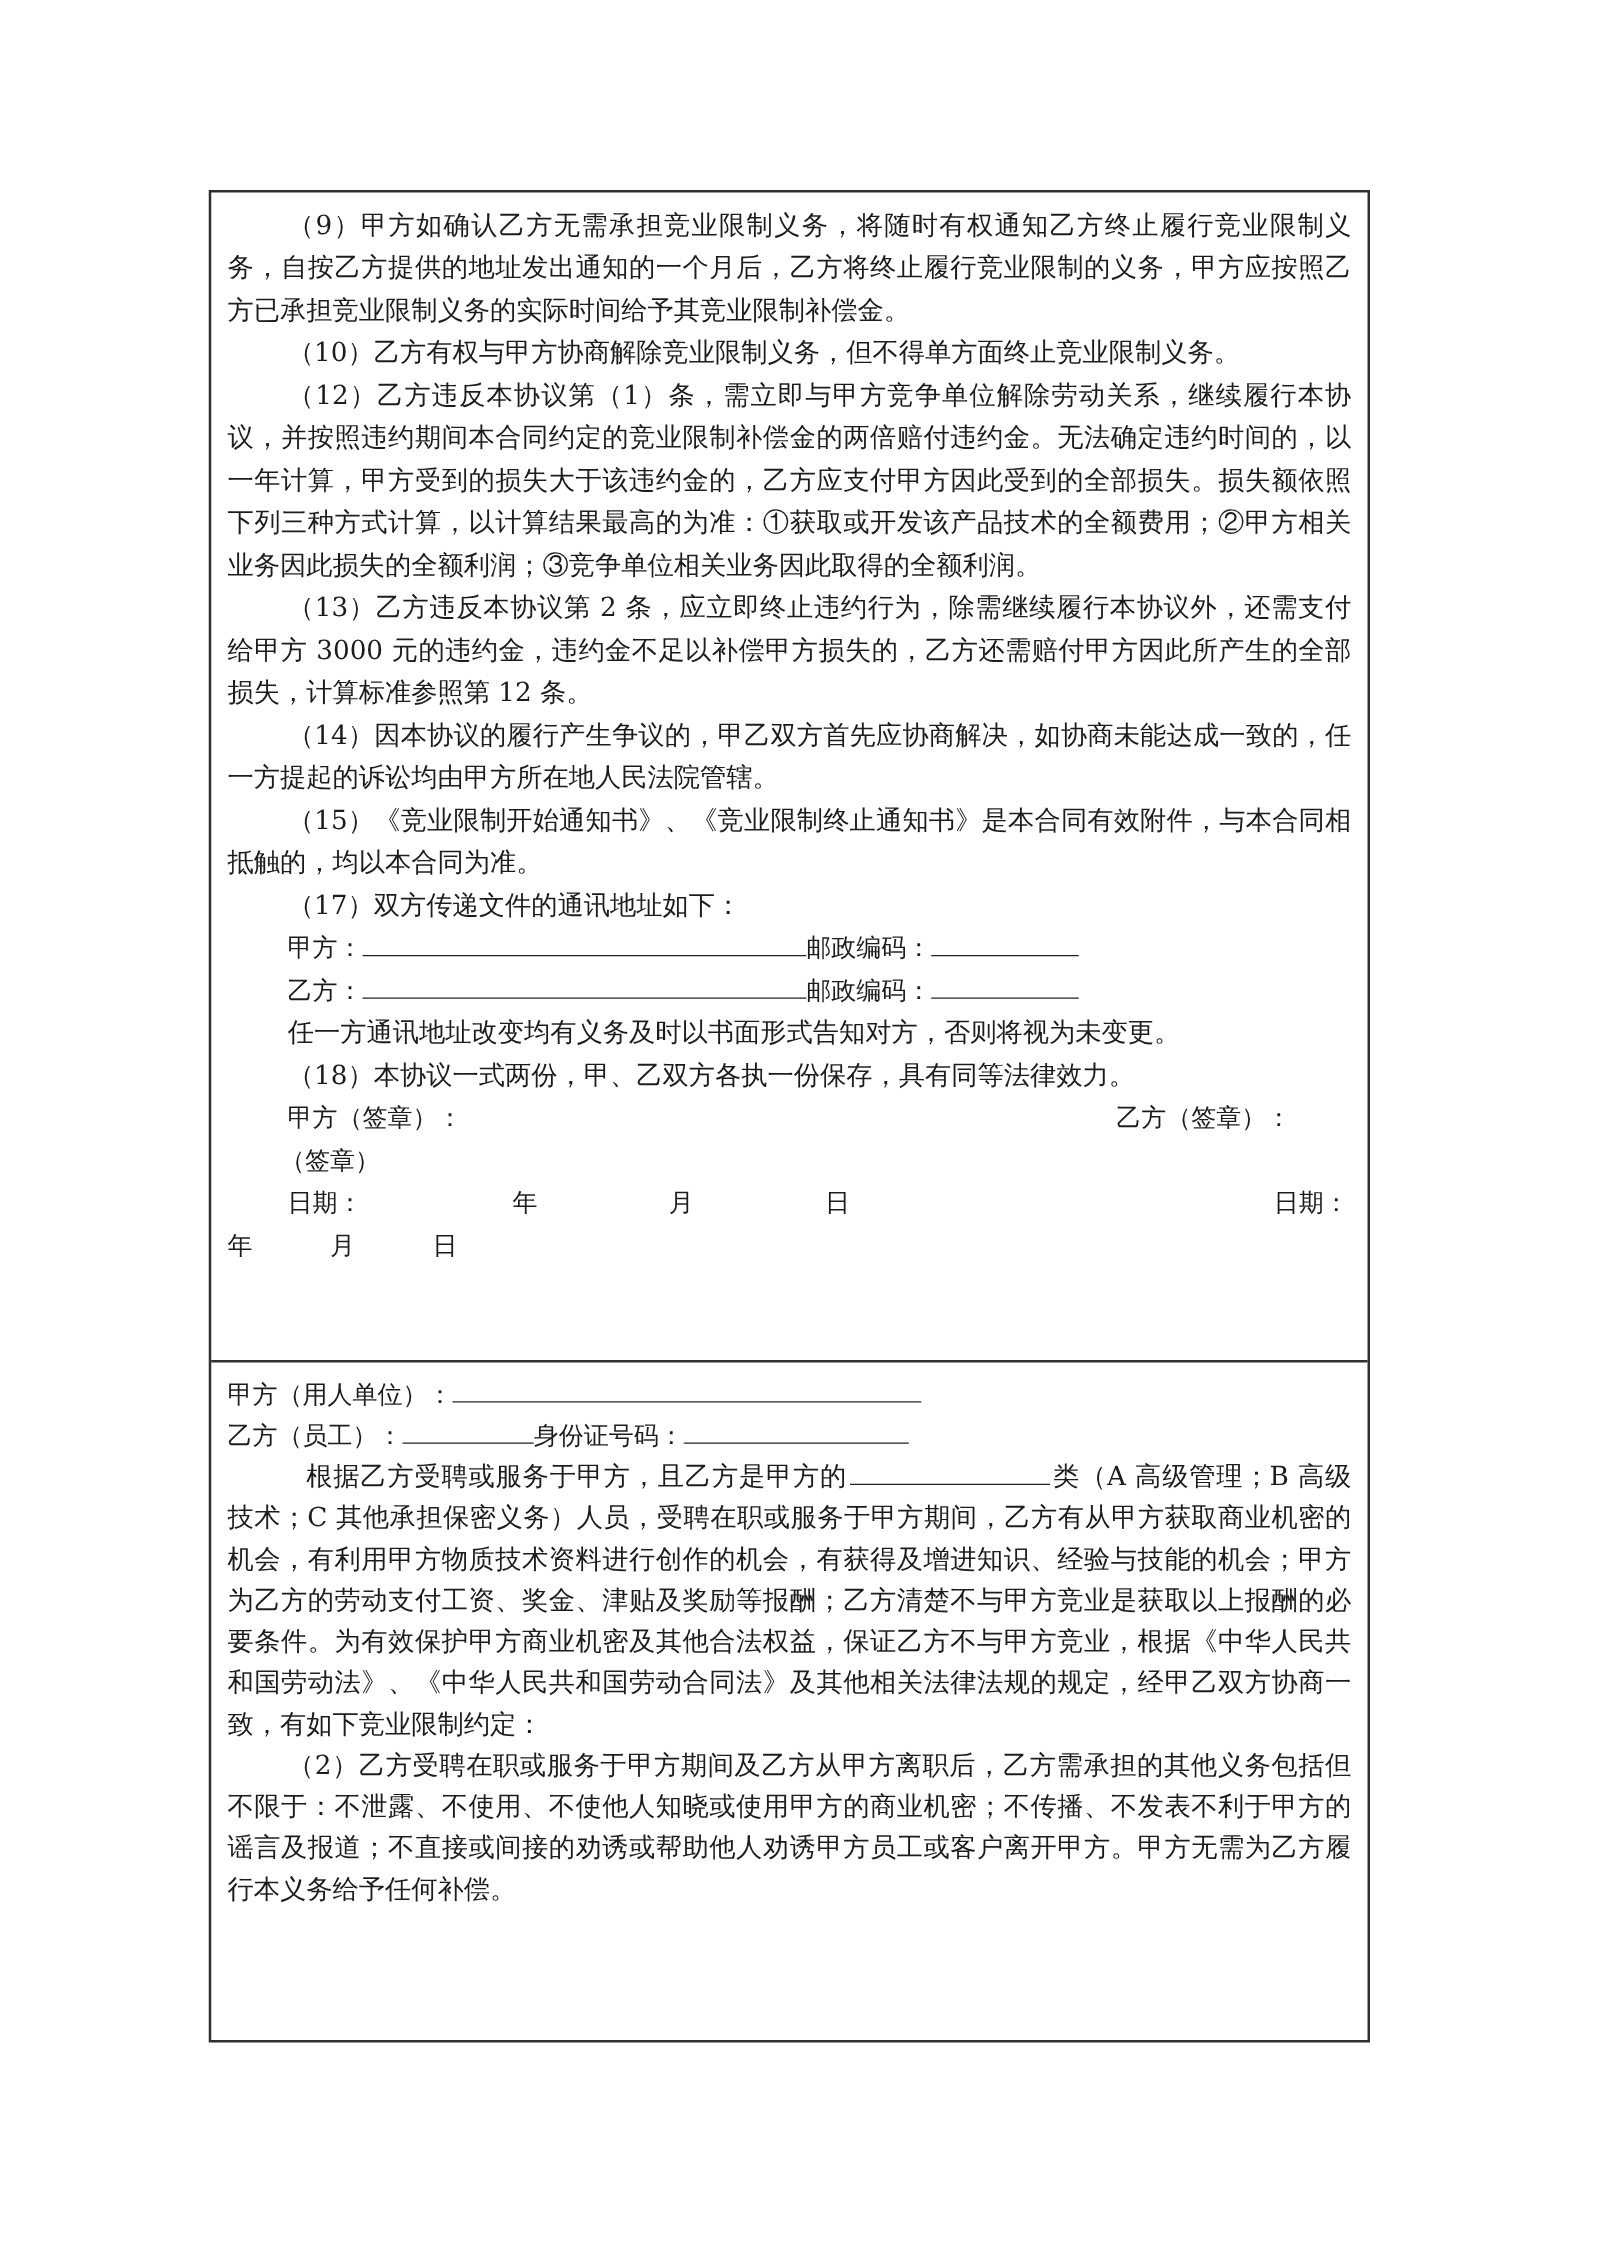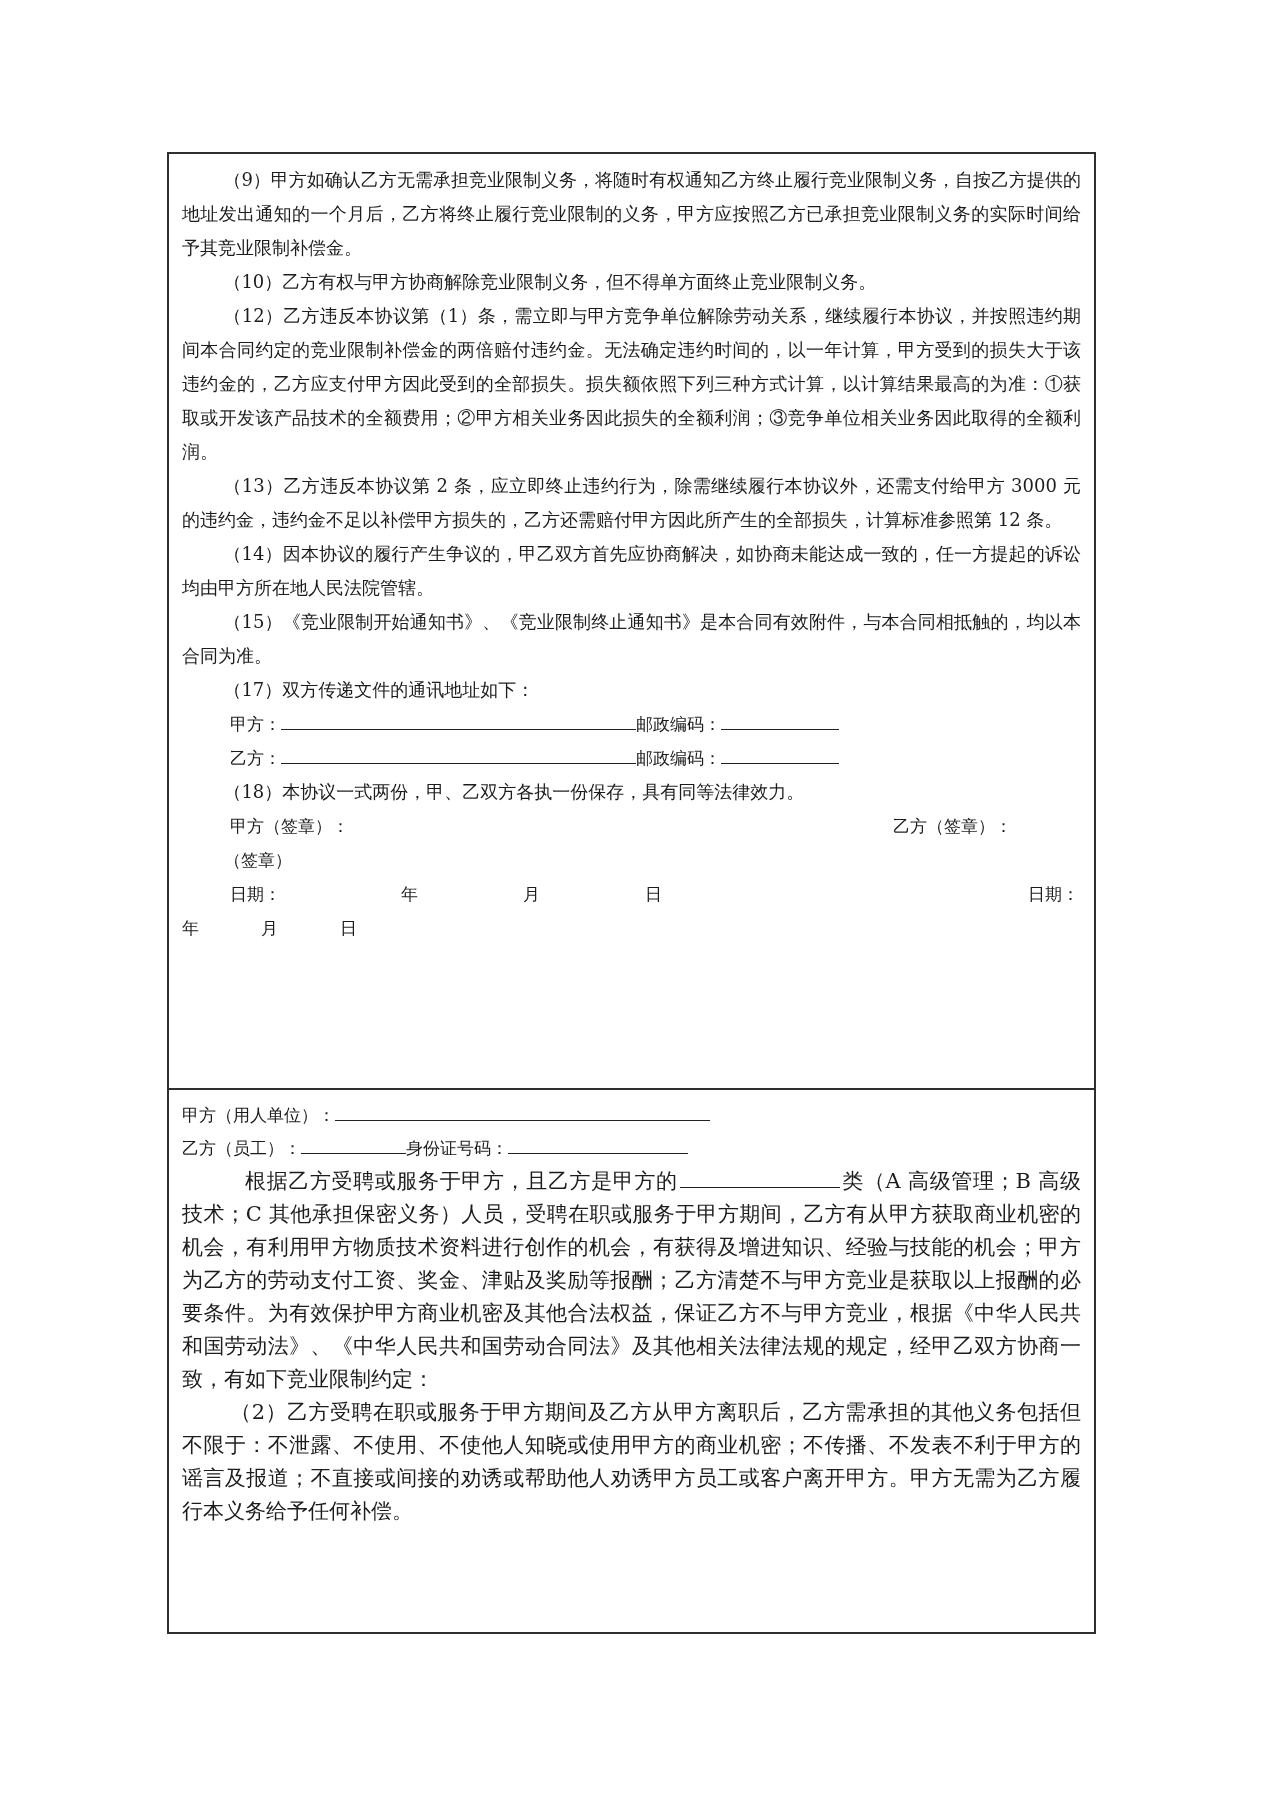--- a/index.html
+++ b/index.html
@@ -11,24 +11,24 @@
     font-family:"DejaVu Serif","Liberation Serif",serif;
   }
   .doc-table{
     position:absolute;left:167px;top:152px;width:929px;
     border:2px solid #2f2f2f;
     box-sizing:border-box;
   }
   .cell{padding:9px 13px;box-sizing:border-box;overflow:hidden;}
   .cell-top{height:936px;border-bottom:2px solid #2f2f2f;}
   .cell-bottom{height:542px;}
-  .cell-top p{margin:0;font-size:18px;line-height:34px;text-align:justify;text-indent:2.3em;}
+  .cell-top p{margin:0;font-size:21px;line-height:34px;text-align:justify;text-indent:2.3em;}
   .cell-bottom p{margin:0;font-size:21px;line-height:33px;text-align:justify;text-indent:2.3em;}
   p.big-indent{text-indent:3em;}
-  .row{position:relative;font-size:17px;line-height:34px;white-space:nowrap;}
+  .row{position:relative;font-size:20px;line-height:34px;white-space:nowrap;}
   .cell-bottom .row{line-height:33px;}
   .row.indent{padding-left:48px;}
   .row.indent-sm{padding-left:42px;}
   .blank{
     display:inline-block;height:20px;
     border-bottom:1.5px solid #222222;
     vertical-align:baseline;
   }
   .w355{width:355px}.w118{width:118px}.w375{width:375px}.w105{width:105px}.w180{width:180px}
   .w160{width:160px;height:16px;margin:0 2px;}
@@ -53,20 +53,21 @@
       <p>（15）《竞业限制开始通知书》、《竞业限制终止通知书》是本合同有效附件，与本合同相抵触的，均以本合同为准。</p>
       <p>（17）双方传递文件的通讯地址如下：</p>
 
       <div class="row indent">
         <span>甲方：</span><span class="blank w355"></span><span>邮政编码：</span><span class="blank w118"></span>
       </div>
       <div class="row indent">
         <span>乙方：</span><span class="blank w355"></span><span>邮政编码：</span><span class="blank w118"></span>
       </div>
 
+      <p>任一方通讯地址改变均有义务及时以书面形式告知对方，否则将视为未变更。</p>
       <p>（18）本协议一式两份，甲、乙双方各执一份保存，具有同等法律效力。</p>
 
       <div class="row indent">
         <span>甲方（签章）：</span>
         <span class="sig-right">乙方（签章）：</span>
       </div>
       <div class="row indent-sm">
         <span>（签章）</span>
       </div>
       <div class="row indent">

